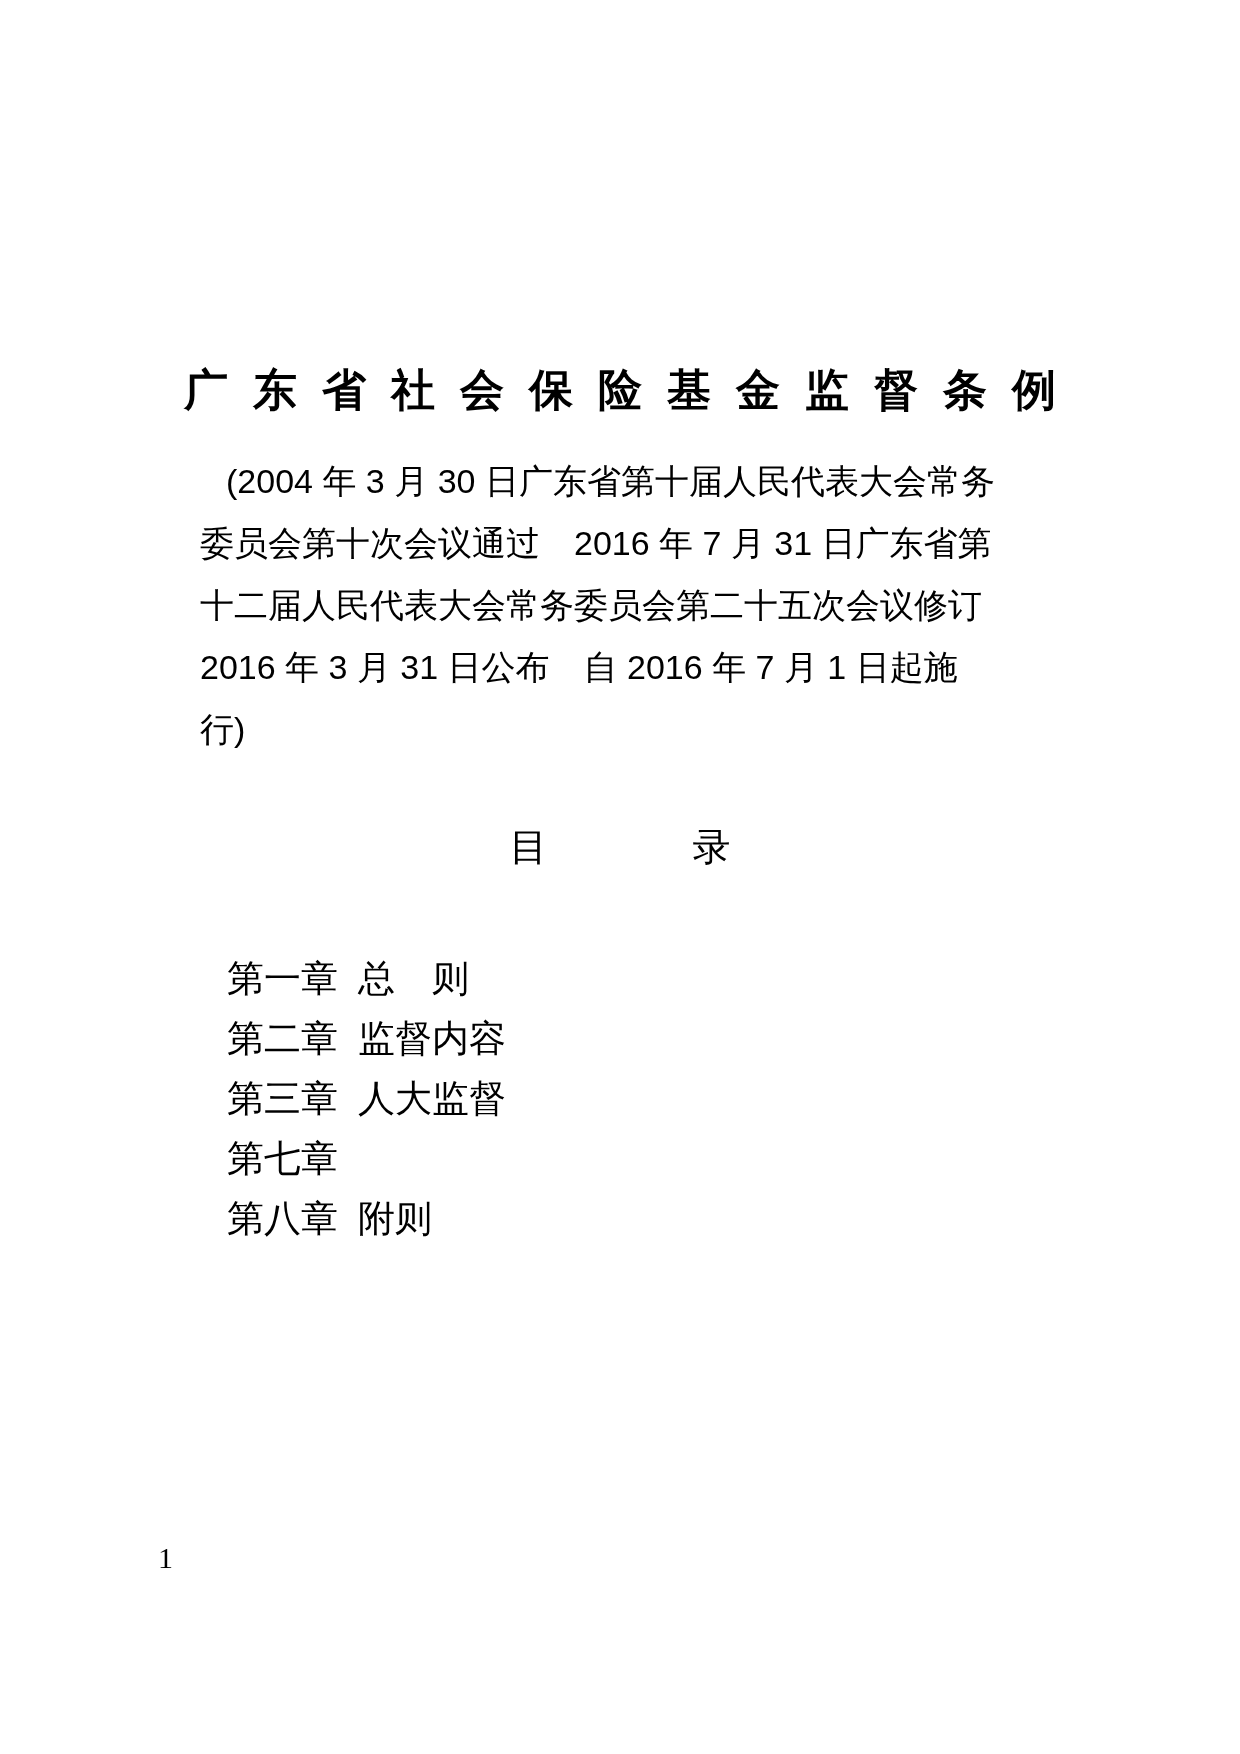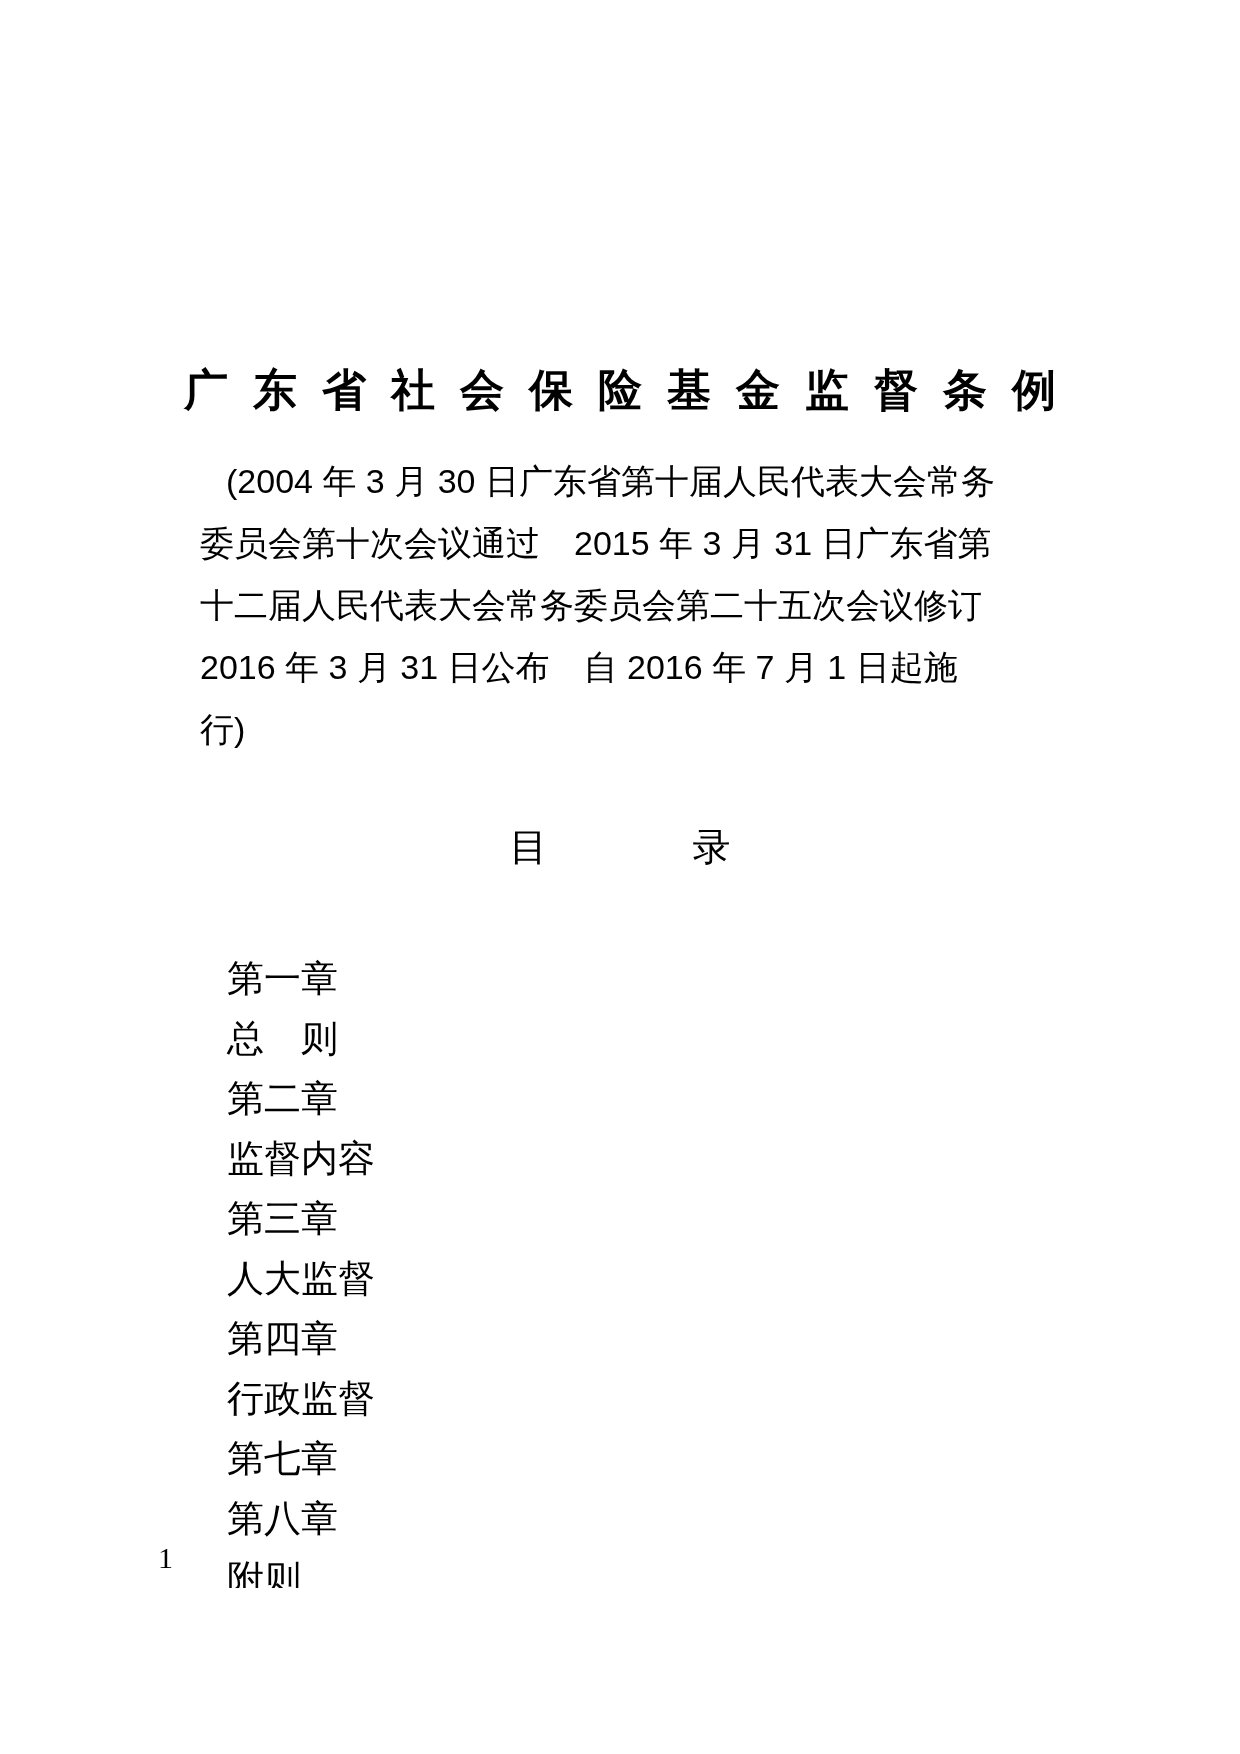--- a/index.html
+++ b/index.html
@@ -69,21 +69,20 @@
     flex-direction: column;
   }
   .chapter-item {
     display: flex;
     align-items: baseline;
     column-gap: 20px;
     font-size: 37px;
     line-height: 60px;
     white-space: nowrap;
     color: #000000;
-    flex-direction: column;
   }
   
   .page-number {
     position: absolute;
     left: 158px;
     top: 1540px;
     font-family: "Liberation Serif", "DejaVu Serif", serif;
     font-size: 30px;
     line-height: 36px;
     color: #000000;
@@ -91,21 +90,21 @@
 </style>
 </head>
 <body>
 
 <div class="page">
 
   <h1 class="doc-title">广东省社会保险基金监督条例</h1>
 
   <div class="preamble">
     <div class="line">(2004 年 3 月 30 日广东省第十届人民代表大会常务</div>
-    <div class="line">委员会第十次会议通过　2015 年 3 月 31 日广东省第</div>
+    <div class="line">委员会第十次会议通过　2016 年 7 月 31 日广东省第</div>
     <div class="line">十二届人民代表大会常务委员会第二十五次会议修订</div>
     <div class="line">2016 年 3 月 31 日公布　自 2016 年 7 月 1 日起施</div>
     <div class="line">行)</div>
   </div>
 
   <div class="toc-heading">
     <span>目</span>
     <span>录</span>
   </div>
 
@@ -116,24 +115,20 @@
     </div>
     <div class="chapter-item">
       <span>第二章</span>
       <span>监督内容</span>
     </div>
     <div class="chapter-item">
       <span>第三章</span>
       <span>人大监督</span>
     </div>
     <div class="chapter-item">
-      <span>第四章</span>
-      <span>行政监督</span>
-    </div>
-    <div class="chapter-item">
       <span>第七章</span>
     </div>
     <div class="chapter-item">
       <span>第八章</span>
       <span>附则</span>
     </div>
   </div>
 
   <div class="page-number">1</div>
 

